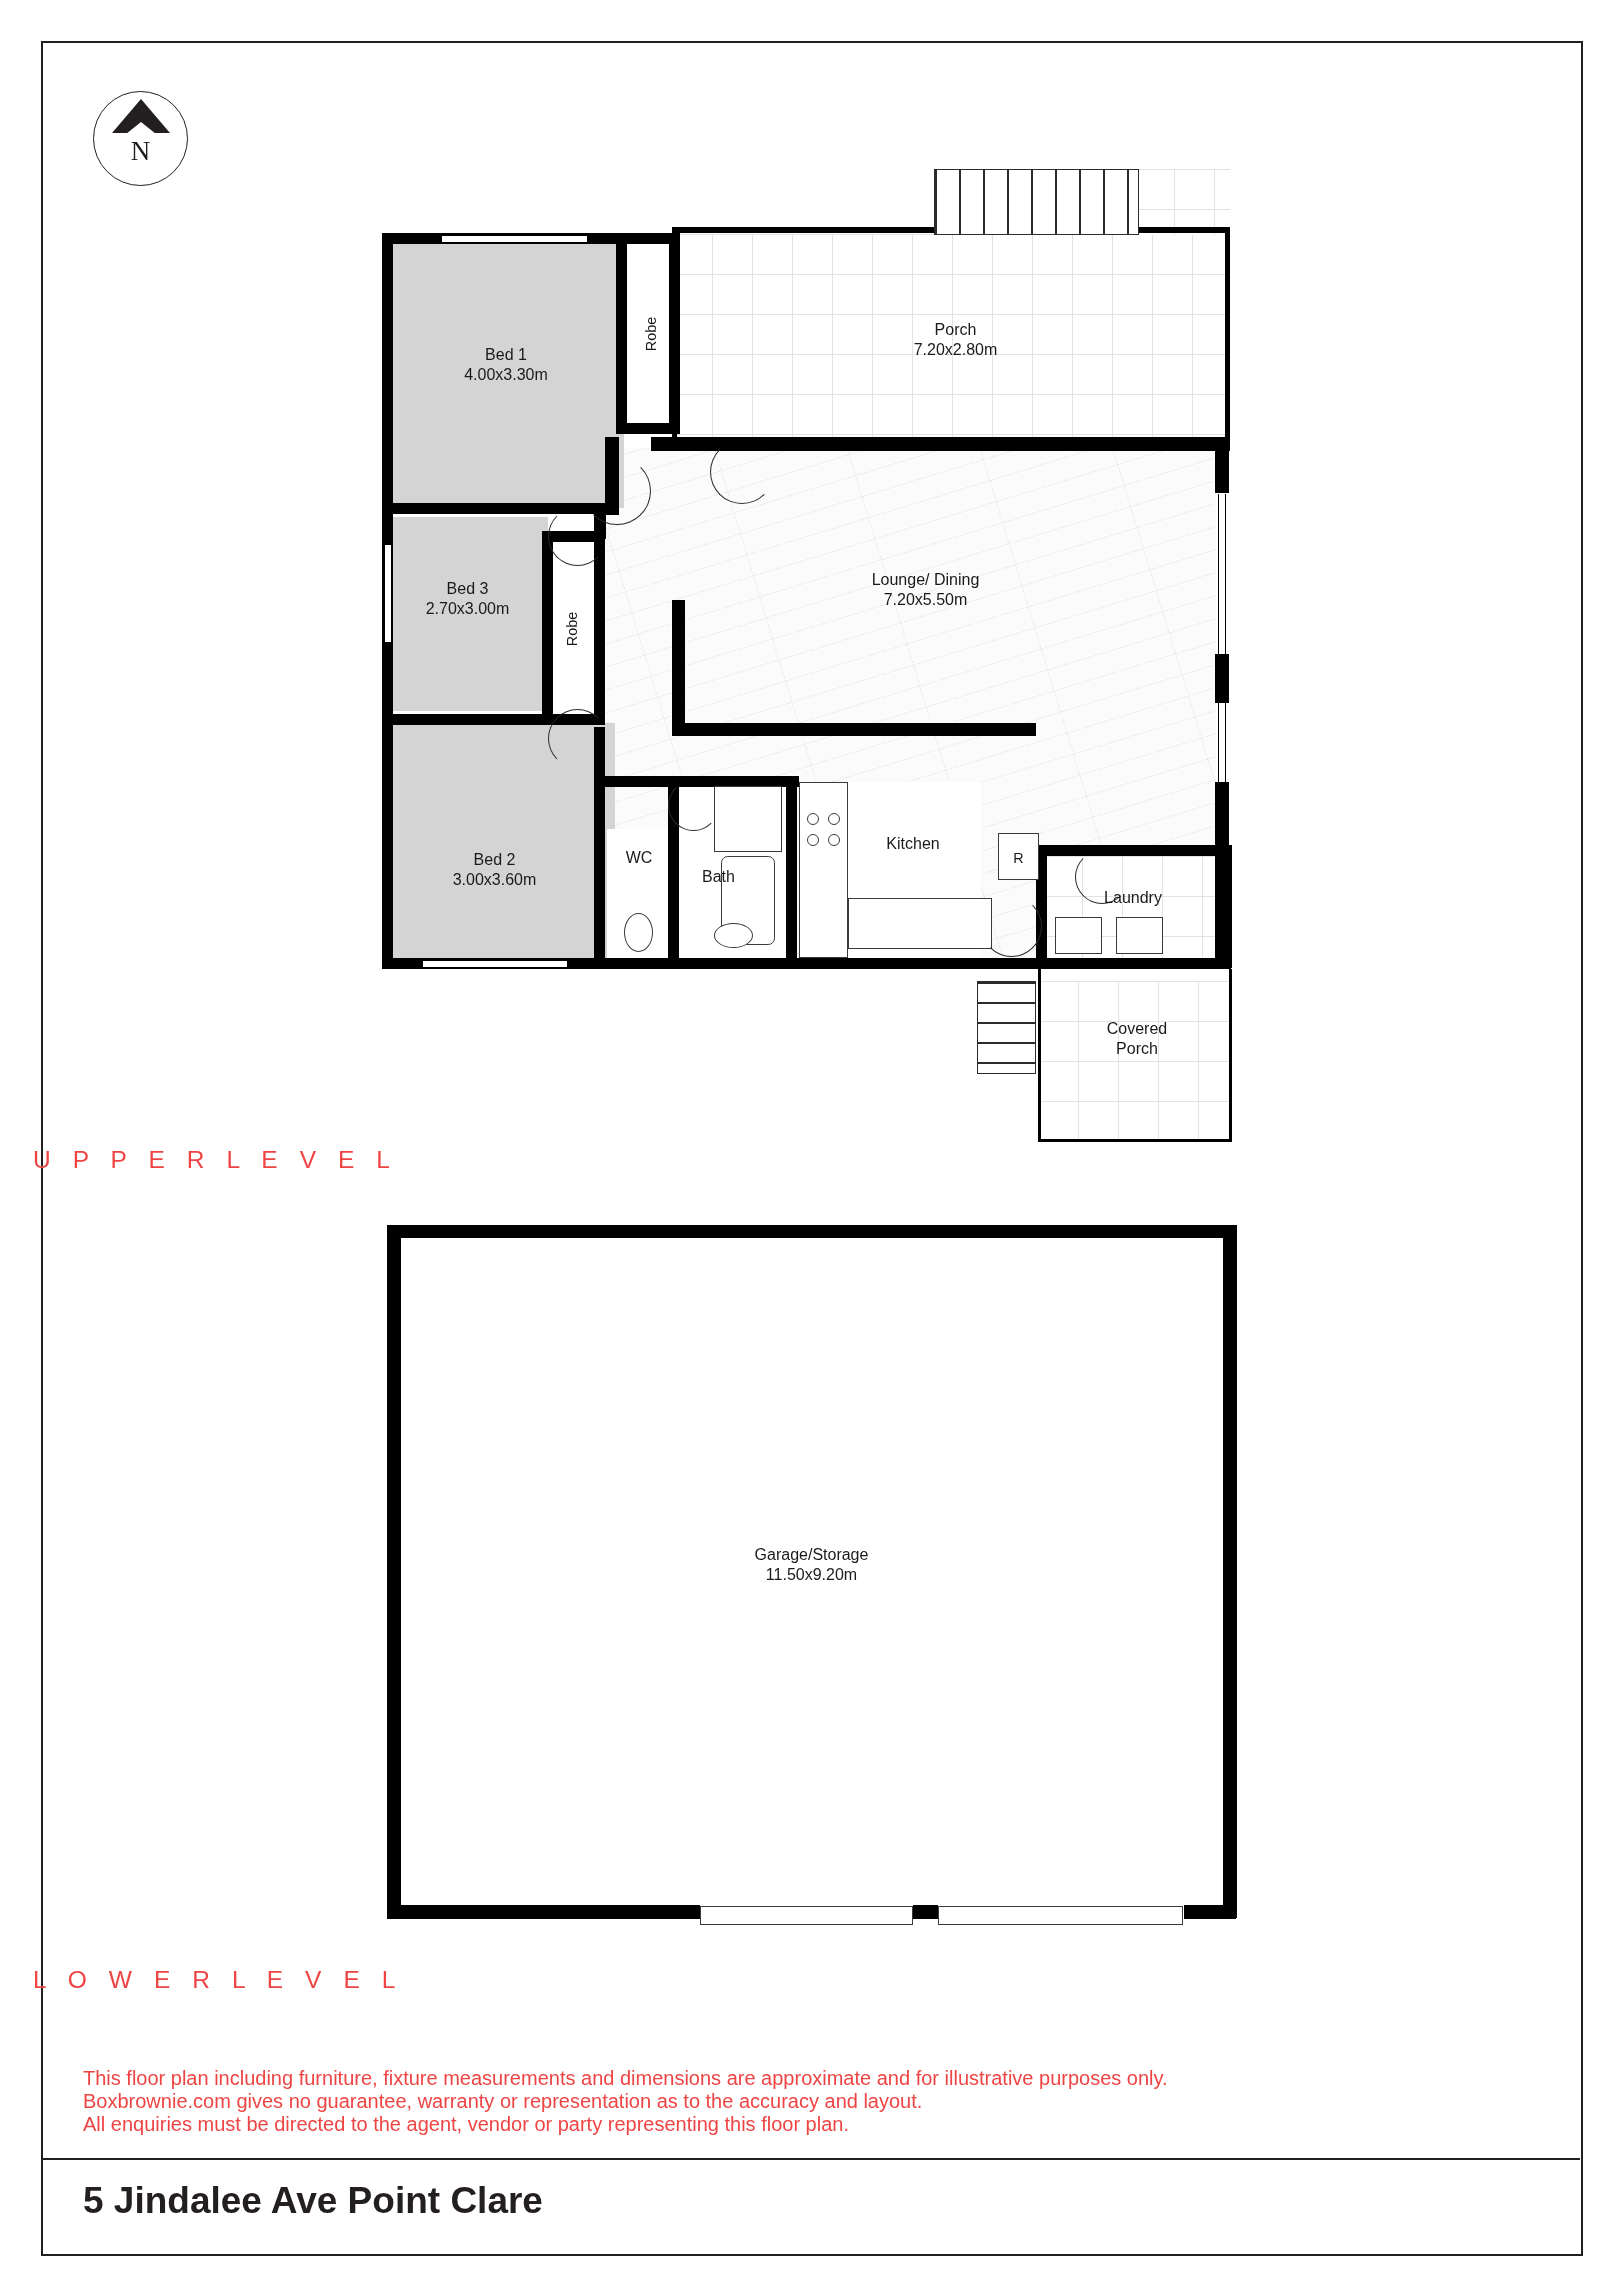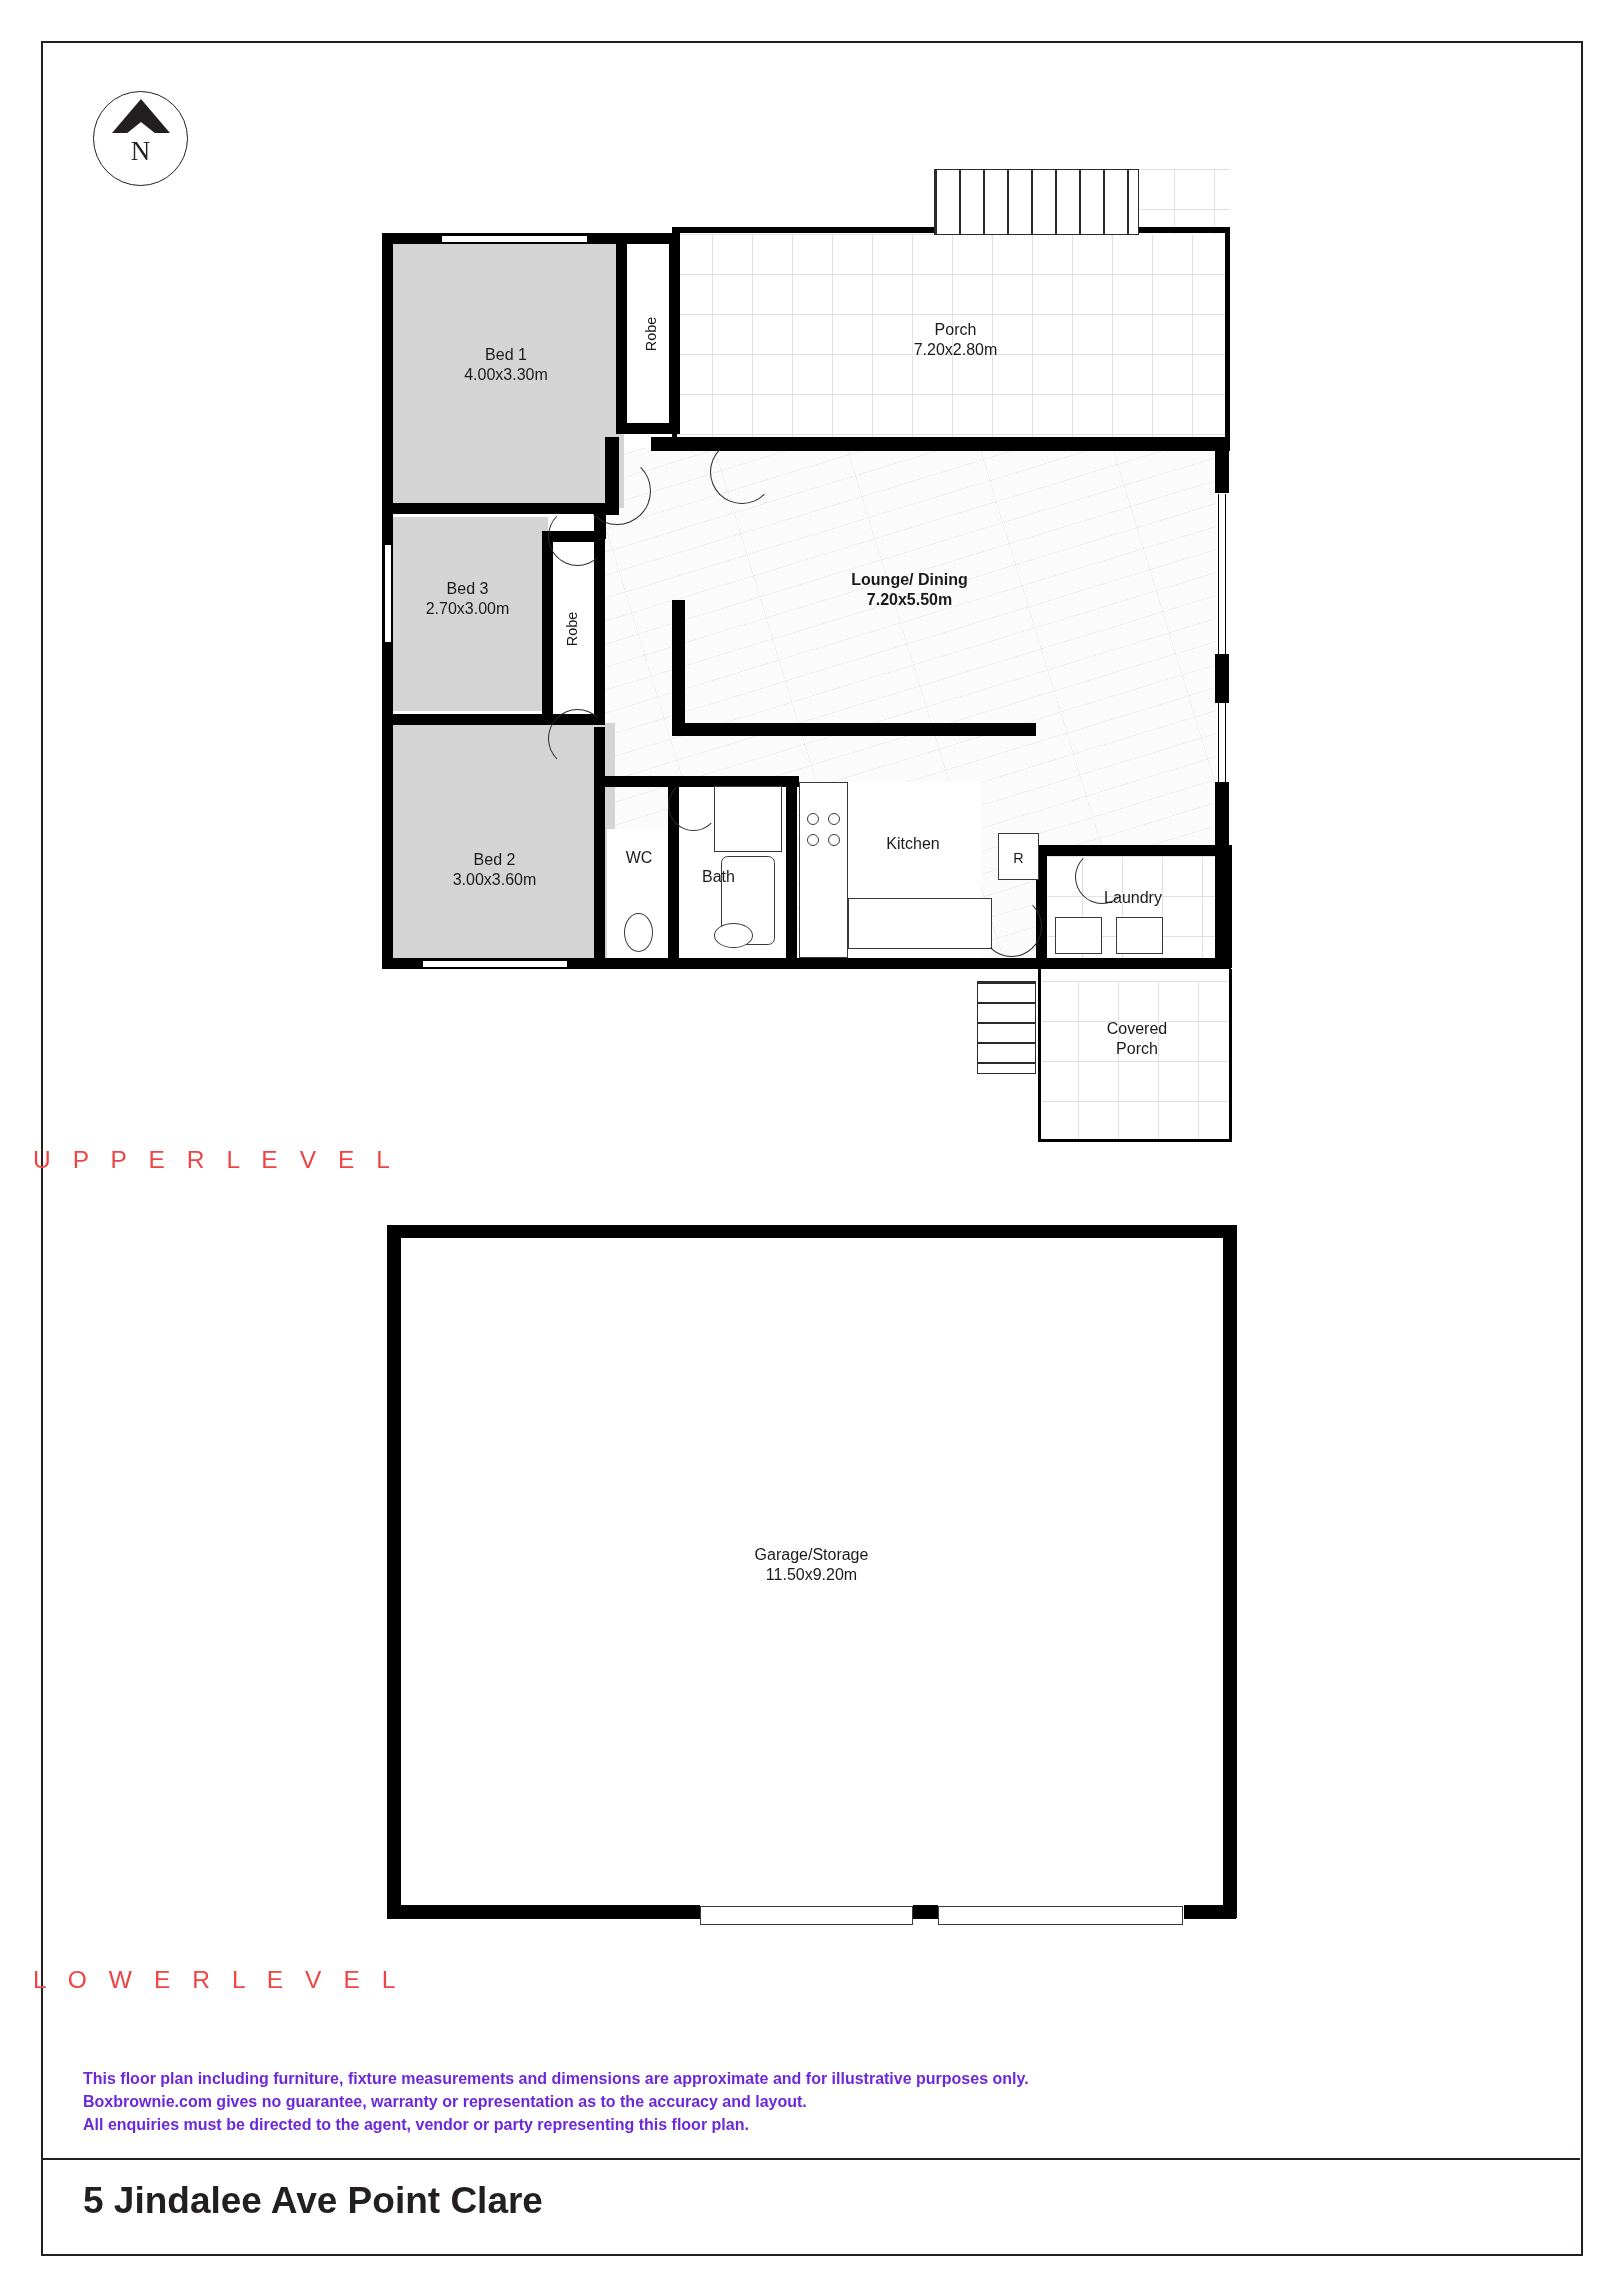--- a/index.html
+++ b/index.html
@@ -154,24 +154,23 @@
     background-image: linear-gradient(to bottom, #2b2b2b 1.7px, transparent 1.7px);
     background-size: 100% 20px;
   }
 
   
   .disclaimer {
     position: absolute;
     left: 83px;
     top: 2067px;
     width: 1184px;
-    font-size: 16px;
+    font-size: 20px;
     line-height: 23px;
-    color: #6d28d9;
-    font-weight: bold;
+    color: #ef4444;
   }
   .footer-rule {
     position: absolute;
     left: 43px;
     top: 2158px;
     width: 1537px;
     height: 1.7px;
     background: #231f20;
   }
   .address {
@@ -301,21 +300,21 @@
   <div class="door-arc" style="left:1075px;top:850px;width:54px;height:54px;border-color:transparent;border-left-color:#2a2a2a;border-bottom-color:#2a2a2a;"></div>
 
   <div class="label" style="left:396px;top:345px;width:220px;">Bed 1
 4.00x3.30m</div>
   <div class="label" style="left:387px;top:579px;width:161px;">Bed 3
 2.70x3.00m</div>
   <div class="label" style="left:389px;top:850px;width:211px;">Bed 2
 3.00x3.60m</div>
   <div class="label" style="left:833px;top:320px;width:245px;">Porch
 7.20x2.80m</div>
-  <div class="label" style="left:774px;top:570px;width:271px;font-weight:bold;">Lounge/ Dining
+  <div class="label" style="left:790px;top:570px;width:271px;">Lounge/ Dining
 7.20x5.50m</div>
   <div class="label" style="left:854px;top:834px;width:118px;">Kitchen</div>
   <div class="label" style="left:672px;top:867px;width:93px;text-align:center;">Bath</div>
   <div class="label" style="left:605px;top:848px;width:68px;">WC</div>
   <div class="label" style="left:1057px;top:888px;width:152px;">Laundry</div>
   <div class="label" style="left:1061px;top:1019px;width:152px;">Covered
 Porch</div>
   <div class="label small" style="left:999px;top:848px;width:39px;">R</div>
 
   <div class="vlabel" style="left:613px;top:326px;width:76px;text-align:center;transform:rotate(-90deg);">Robe</div>

